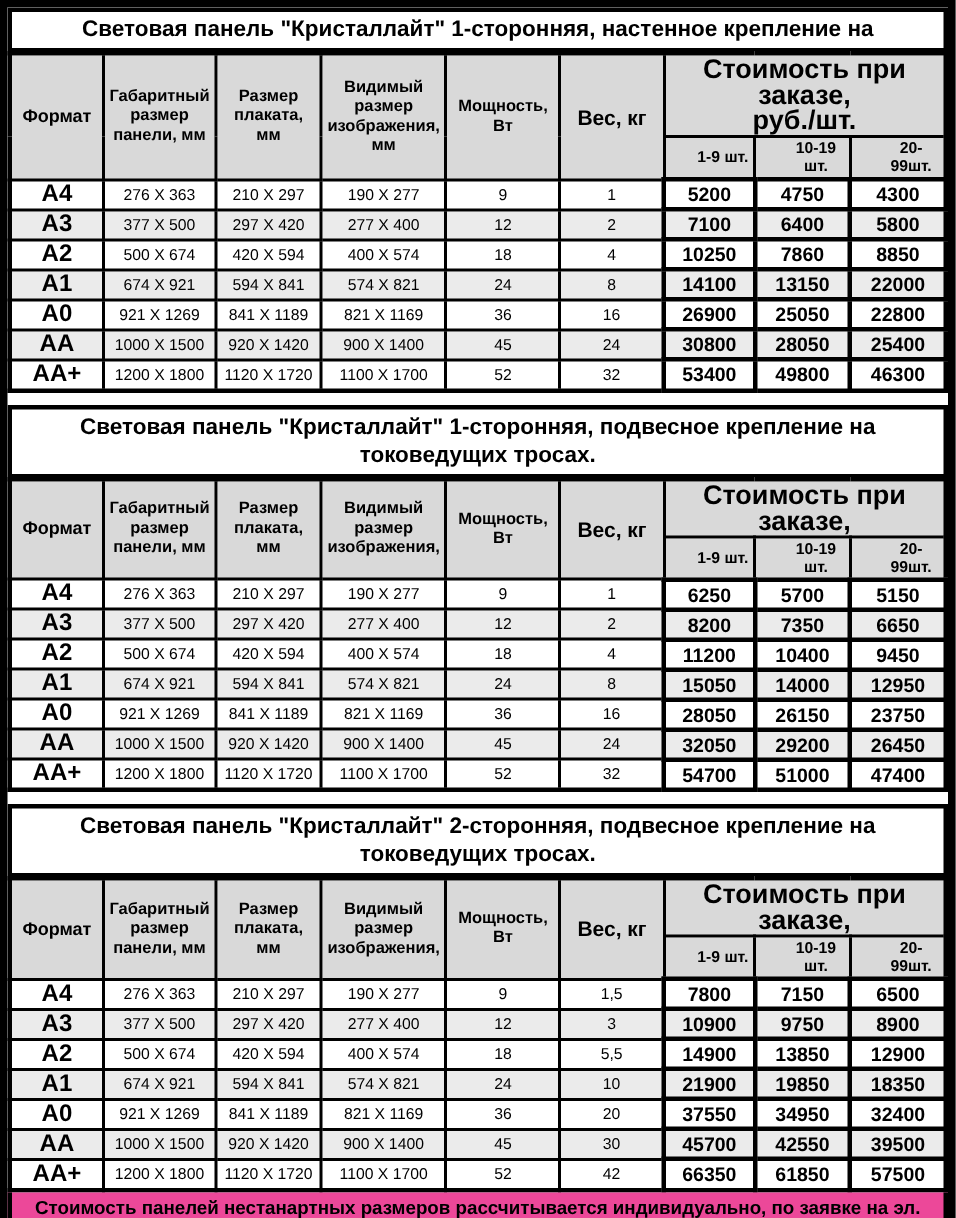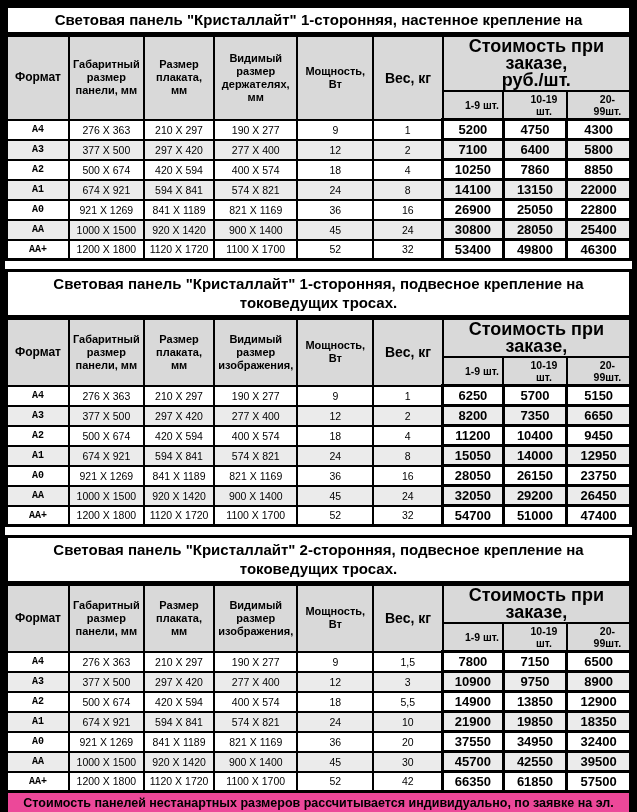--- a/index.html
+++ b/index.html
@@ -36,21 +36,21 @@
   th.h-price { font-size:18px;  line-height:17px; }
   th.h-qty   { font-size:10.5px; line-height:12px; height:22px;padding-left:20px; }
   tr.head-row-1 th.h-price { height:38px; }
   .short-head tr.head-row-1 th.h-price { height:26px; }
   .short-head th.h-qty { height:24px; }
 
   tbody tr { height:20px; }
   tbody tr:nth-child(even) td { background:#ebebeb; }
   tbody tr:nth-child(odd)  td { background:#ffffff; }
 
-  td.fmt   { font-weight:bold; font-size:10px;font-family:Liberation Mono, monospace; }
+  td.fmt   { font-weight:bold; font-size:16px; }
   td.dim   { font-size:10.5px; }
   td.num   { font-size:10.5px; }
   td.price { font-weight:bold; font-size:13px; border-width:3px; }
 
   .footer-box {
     border:3px solid #000; border-top-width:0;
     background:#ec4899; text-align:center;
     font-weight:bold; font-size:12.5px; line-height:14.5px;
     padding:3px 4px 4px;
   }
@@ -75,21 +75,21 @@
             <col style="width:11.1%">
           <col style="width:9.7%">
             <col style="width:10.2%">
             <col style="width:10.2%">
         </colgroup>
         <thead>
           <tr class="head-row-1">
             <th rowspan="2" class="h-norm" style="font-size:12px;">Формат</th>
             <th rowspan="2" class="h-norm">Габаритный размер панели, мм</th>
             <th rowspan="2" class="h-norm">Размер плаката, мм</th>
-            <th rowspan="2" class="h-norm">Видимый размер держателях, мм</th>
+            <th rowspan="2" class="h-norm">Видимый размер изображения, мм</th>
             <th rowspan="2" class="h-norm">Мощность, Вт</th>
             <th rowspan="2" class="h-big">Вес, кг</th>
             <th colspan="3" class="h-price">
               <div>Стоимость при заказе,</div>
               <div>руб./шт.</div>
             </th>
           </tr>
           <tr>
             <th class="h-qty">1-9 шт.</th>
             <th class="h-qty">10-19 шт.</th>

